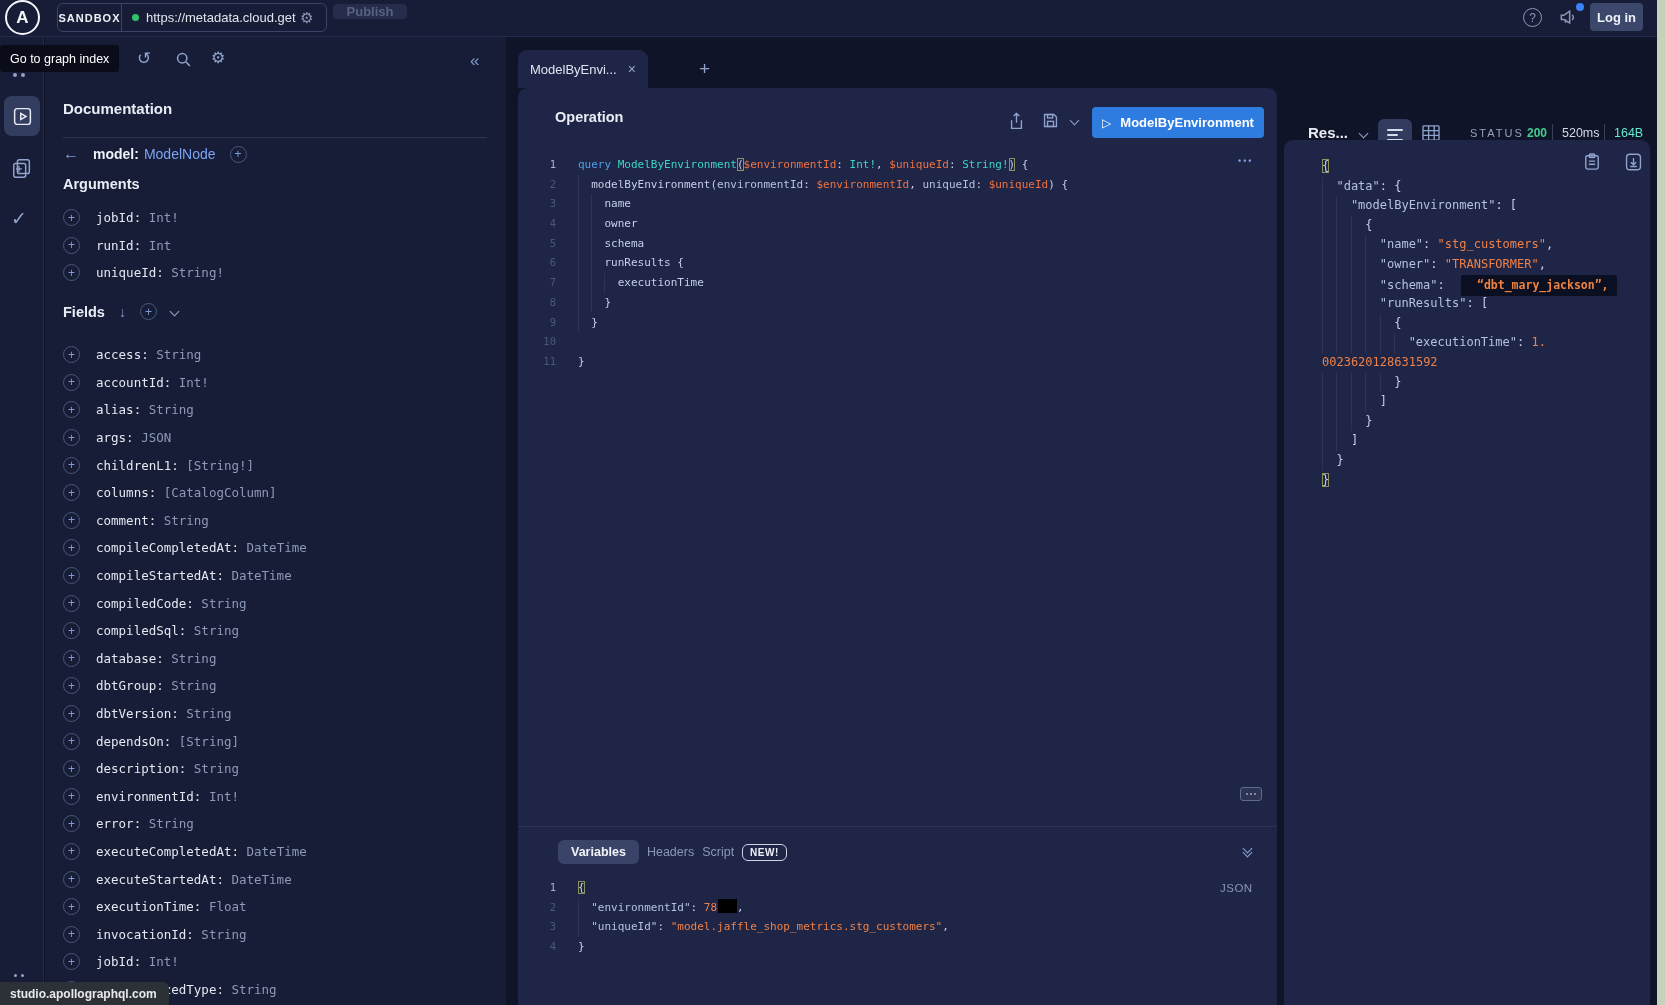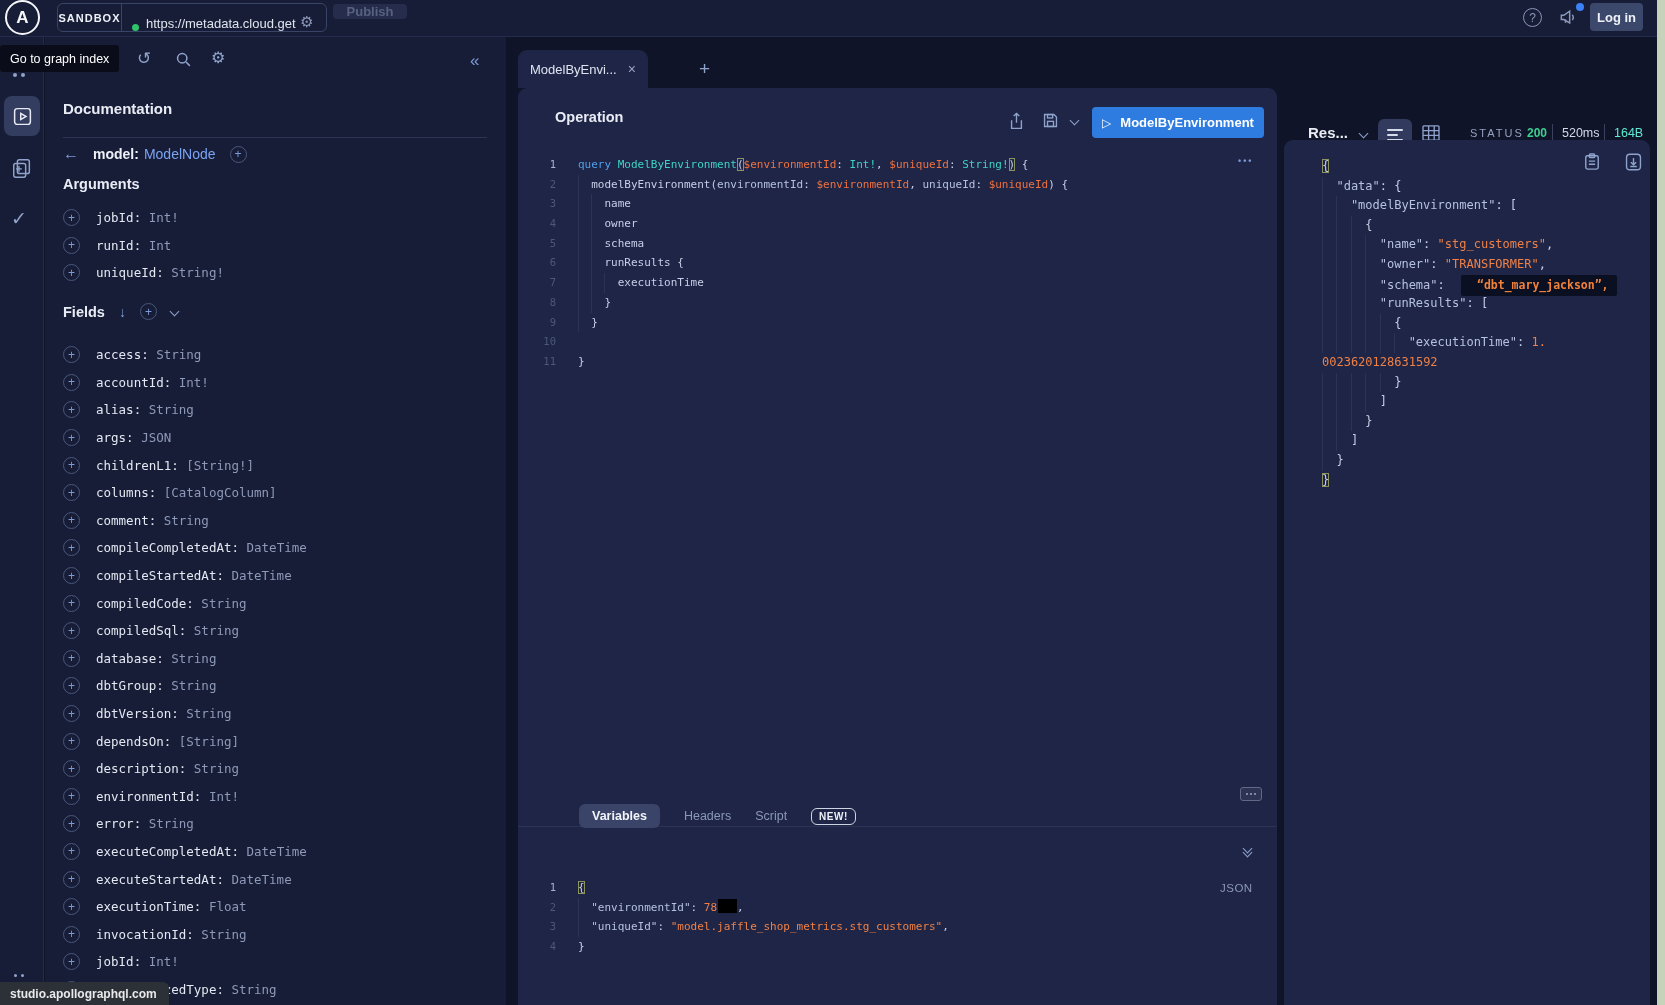--- a/index.html
+++ b/index.html
@@ -6,21 +6,21 @@
   html,body { background:#0b0f20; }
   #root{
     position:relative; width:1665px; height:1005px; overflow:hidden;
     background:#0f1428; font-family:"Liberation Sans", sans-serif; color:#e9ecf5;
   }
 
   
   #topbar{ position:absolute; left:0; top:0; width:1665px; height:37px; background:#171d36; border-bottom:1px solid #242c4e; }
   #logo{ position:absolute; left:5px; top:0px; width:35px; height:35px; border:2.5px solid #f5f6fa; border-radius:50%;
          display:flex; align-items:center; justify-content:center; font-weight:bold; font-size:17px; color:#f5f6fa; background:#171d36; z-index:5;}
-  #url-group{ position:absolute; left:57px; top:3px; width:270px; height:29px; border:1px solid #3a4468; border-radius:6px; display:flex; align-items:flex-end; }
+  #url-group{ position:absolute; left:57px; top:3px; width:270px; height:29px; border:1px solid #3a4468; border-radius:6px; display:flex; align-items:center; }
   #sandbox-seg{ width:64px; height:100%; border-right:1px solid #3a4468; display:flex; align-items:center; justify-content:center;
                 font-size:11px; font-weight:bold; letter-spacing:1px; color:#eef1f7; }
   #url-dot{ width:7px; height:7px; border-radius:50%; background:#2fc36a; margin:0 7px 0 10px; flex:none;}
   #url-text{ font-size:13px; color:#dfe4ee; white-space:nowrap; overflow:hidden; width:152px; }
   #url-gear{ font-size:15px; color:#8b97b8; margin-left:2px; }
   #publish-btn{ position:absolute; left:333px; top:4px; width:74px; height:15px; background:#252c4c; border-radius:4px;
                 font-size:13px; font-weight:bold; color:#58627f; display:flex; align-items:center; justify-content:center; }
   #help-btn{ position:absolute; left:1523px; top:8px; width:19px; height:19px; border:1.5px solid #8b97b8; border-radius:50%;
              color:#8b97b8; font-size:12px; display:flex; align-items:center; justify-content:center; }
   #megaphone{ position:absolute; left:1558px; top:7px; width:22px; height:20px; color:#8b97b8; }
@@ -103,21 +103,21 @@
   .ind{ display:inline-block; width:2ch; height:19.7px; vertical-align:top; border-left:1px solid #2b3458; }
   .t-kw{ color:#4f9fe8; } .t-name{ color:#3ed4c2; } .t-type{ color:#3ed4c2; }
   .t-var{ color:#ef7140; } .t-str{ color:#ef8147; } .t-num{ color:#ef8147; }
   .t-punc{ color:#c6cfe8; } .t-field{ color:#c6cfe8; } .t-key{ color:#b6c1e2; }
   .t-brkt{ color:#c6cfe8; outline:1px solid #8d935c; outline-offset:-1px; }
   .t-redact{ display:inline-block; width:19px; height:14px; background:#000000; vertical-align:-2px; margin-left:1px; }
   .t-hl{ display:inline-block; background:#0a0f22; color:#f0823c; font-weight:bold; font-size:11.5px;
          padding:1px 8px 1px 16px; margin-left:9px; border-radius:2px; }
 
   
-  #var-tabs{ position:absolute; left:40px; top:716px; display:flex; align-items:center; gap:24px;margin-left:21px; }
+  #var-tabs{ position:absolute; left:40px; top:752px; display:flex; align-items:center; gap:8px; }
   #var-tab-active{ background:#3a4468; border-radius:6px; padding:5px 13px; font-size:12.5px; font-weight:bold; color:#f2f4f9; }
   .var-tab{ font-size:12.5px; color:#8b97b8; }
   #new-badge{ border:1px solid #cdd3e2; border-radius:6px; padding:2px 7px; font-size:10px; font-weight:bold; letter-spacing:0.5px; color:#eef1f7; }
   #var-collapse{ position:absolute; left:726px; top:760px; display:flex; flex-direction:column; gap:-2px; }
   #var-collapse .chev{ border-color:#8fa3cc; margin-top:-3px; }
   #json-label{ position:absolute; left:702px; top:794px; font-size:11.5px; letter-spacing:0.5px; color:#8b97b8; }
   #var-code{ position:absolute; left:0; top:790px; width:100%; }
 
   
   #resp-head{ position:absolute; left:1284px; top:116px; width:366px; height:40px;text-decoration:underline; }

